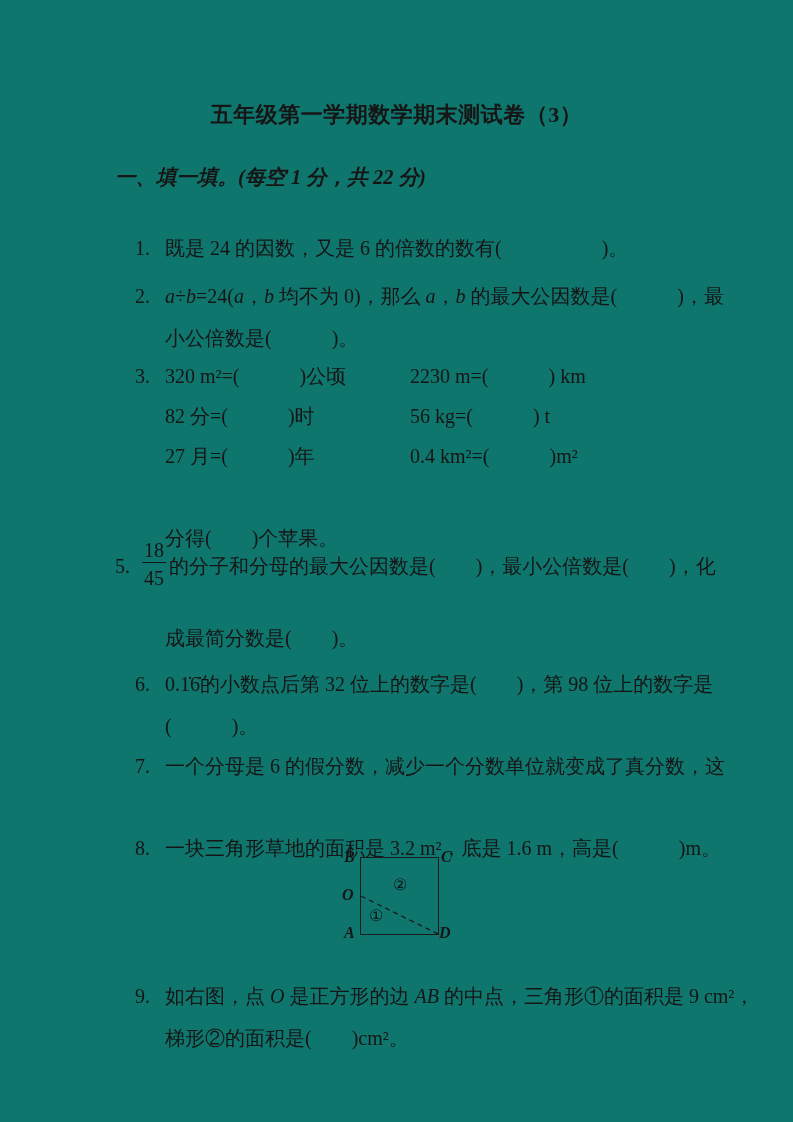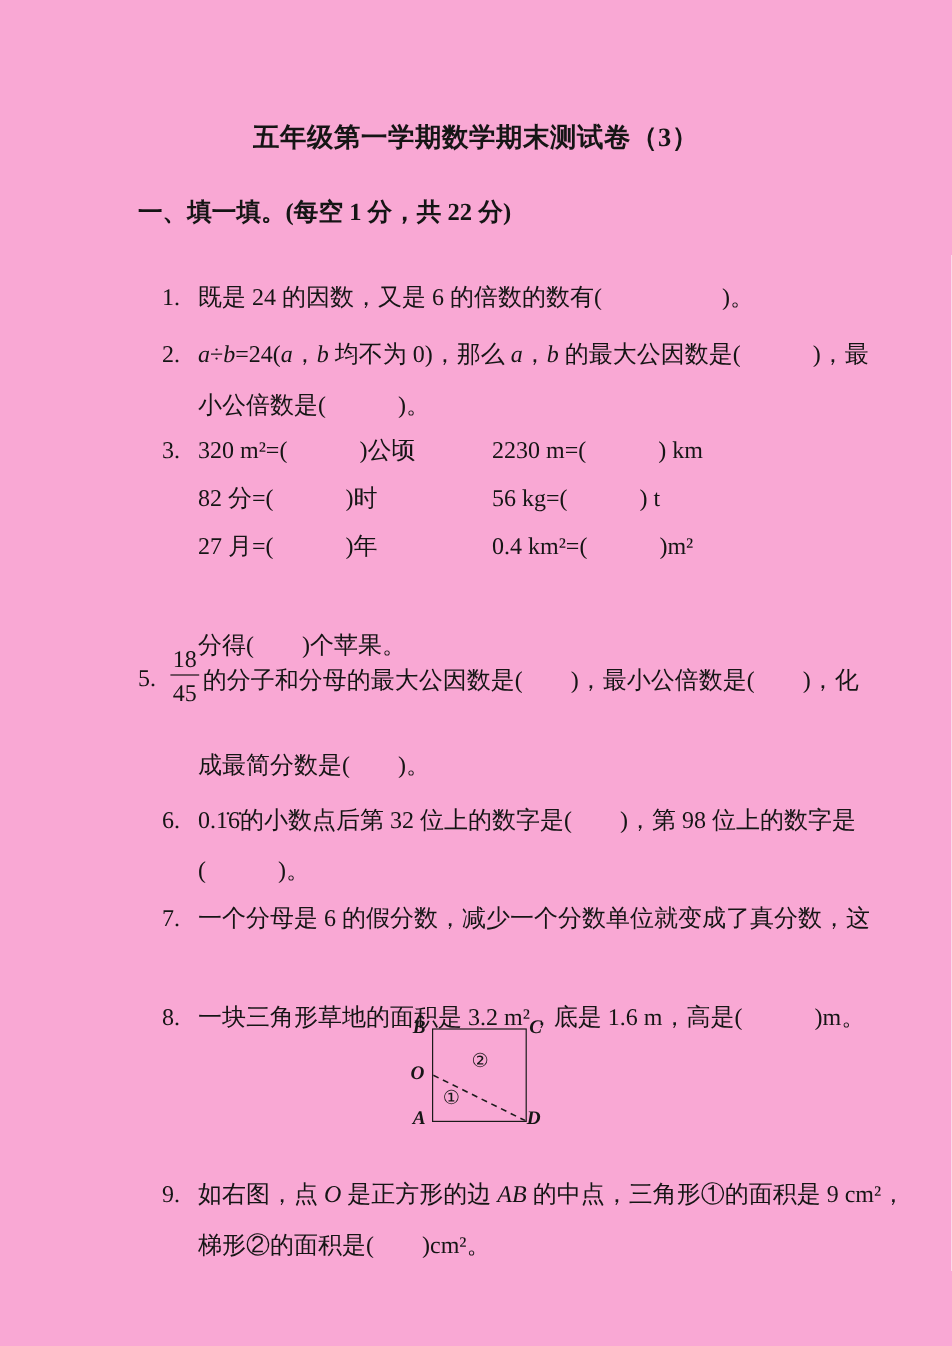--- a/index.html
+++ b/index.html
@@ -1,20 +1,20 @@
 <!DOCTYPE html>
 <html><head>
 <meta charset="utf-8">
 <style>
   html, body { margin: 0; padding: 0; background: #ffffff; }
   .page {
     position: relative;
     width: 793px;
     height: 1122px;
-    background: #f9a8d4;
+    background: #0f766e;
     color: #151515;
     font-family: "Liberation Serif", "DejaVu Serif", serif;
     font-size: 20px;
     overflow: hidden;
   }
   .line {
     position: absolute;
     line-height: 26px;
     white-space: pre;
   }
@@ -23,20 +23,21 @@
     left: 0; right: 0;
     top: 100px;
     text-align: center;
     font-size: 22px;
     font-weight: 900;
     letter-spacing: 0.5px;
   }
   .heading {
     font-weight: bold;
     font-size: 20.5px;
+    font-style: italic;
   }
   .qnum { display: inline-block; width: 30px; white-space: pre; }
   .q3col1 { display: inline-block; width: 245px; white-space: pre; }
   .it { font-style: italic; }
   .fracline {
     position: absolute;
     display: flex;
     align-items: center;
     height: 52px;
     white-space: pre;

